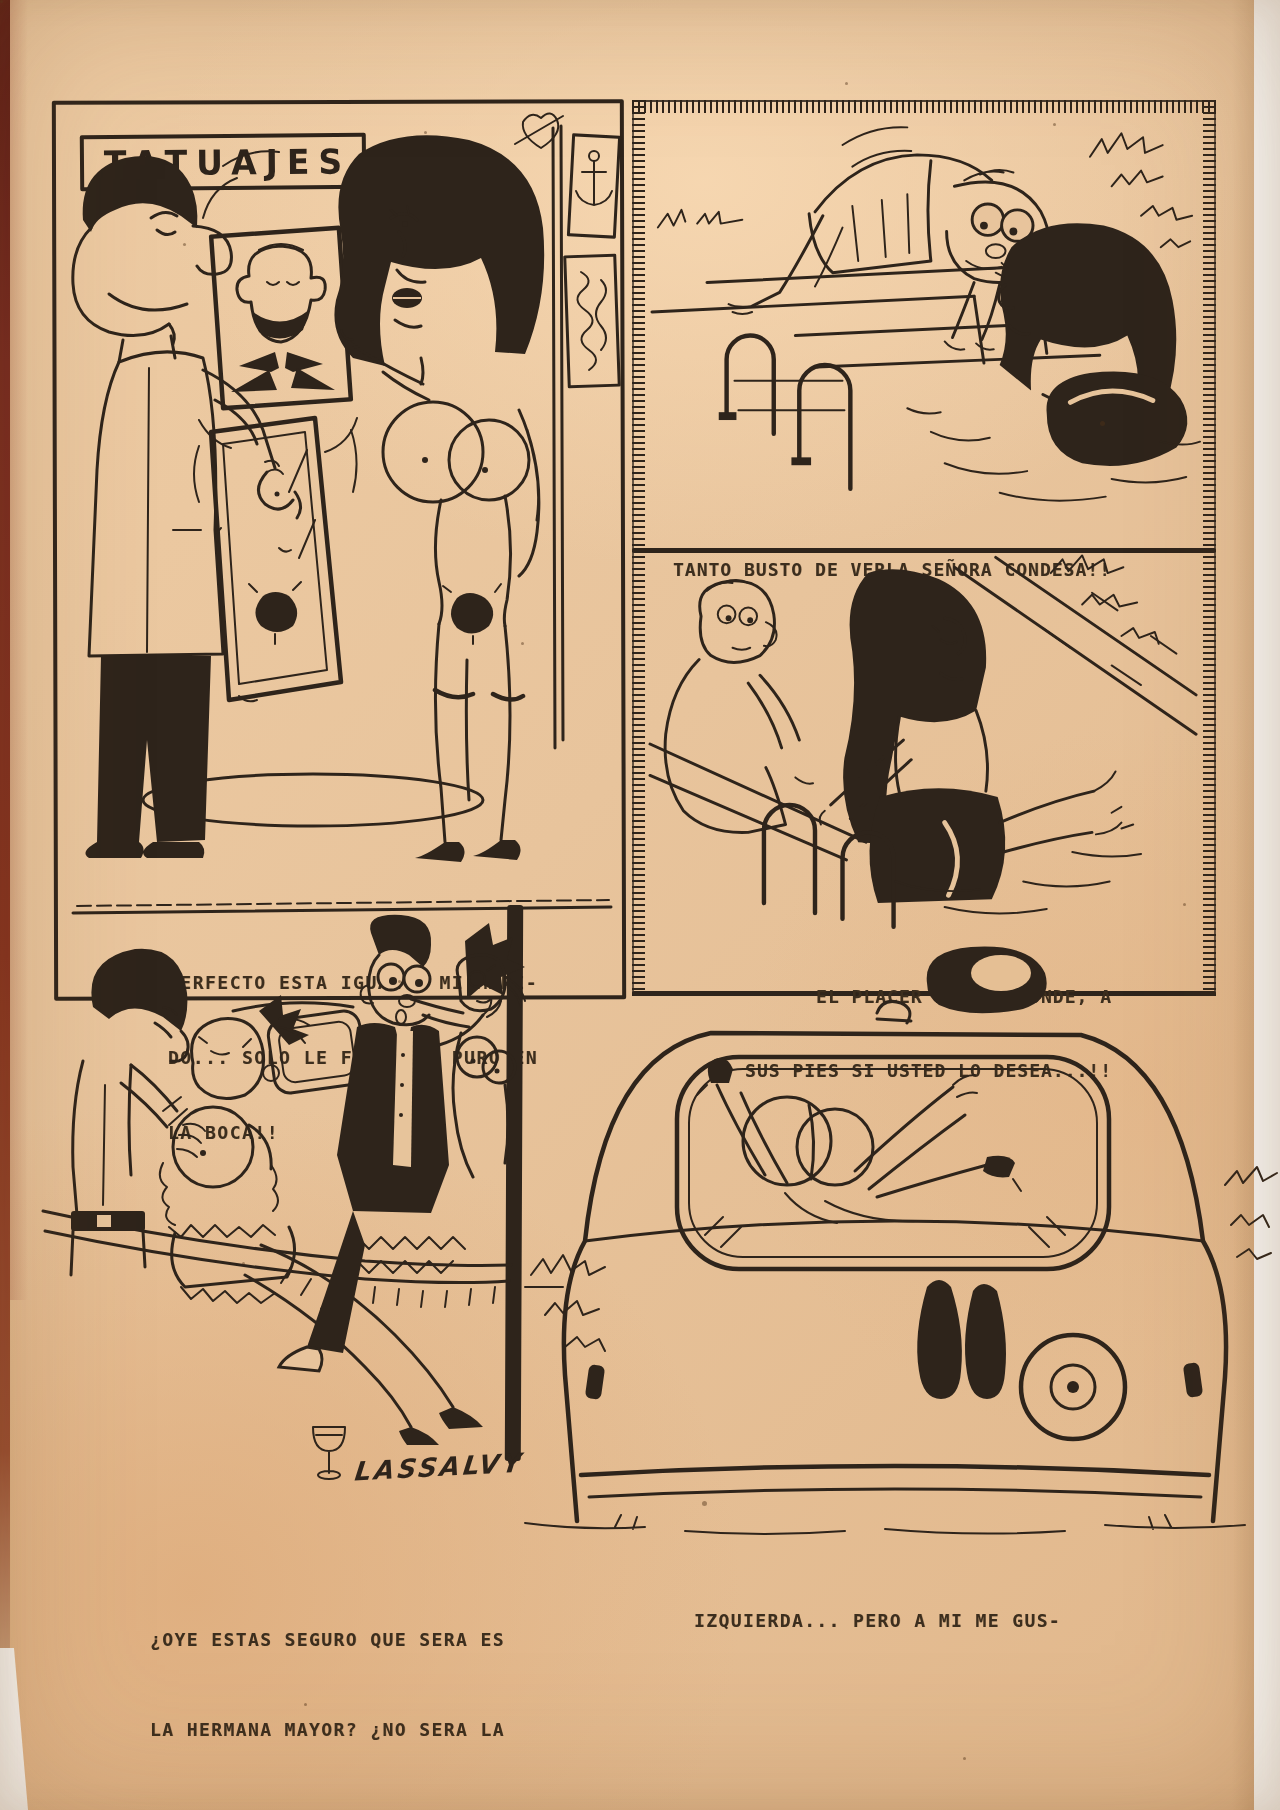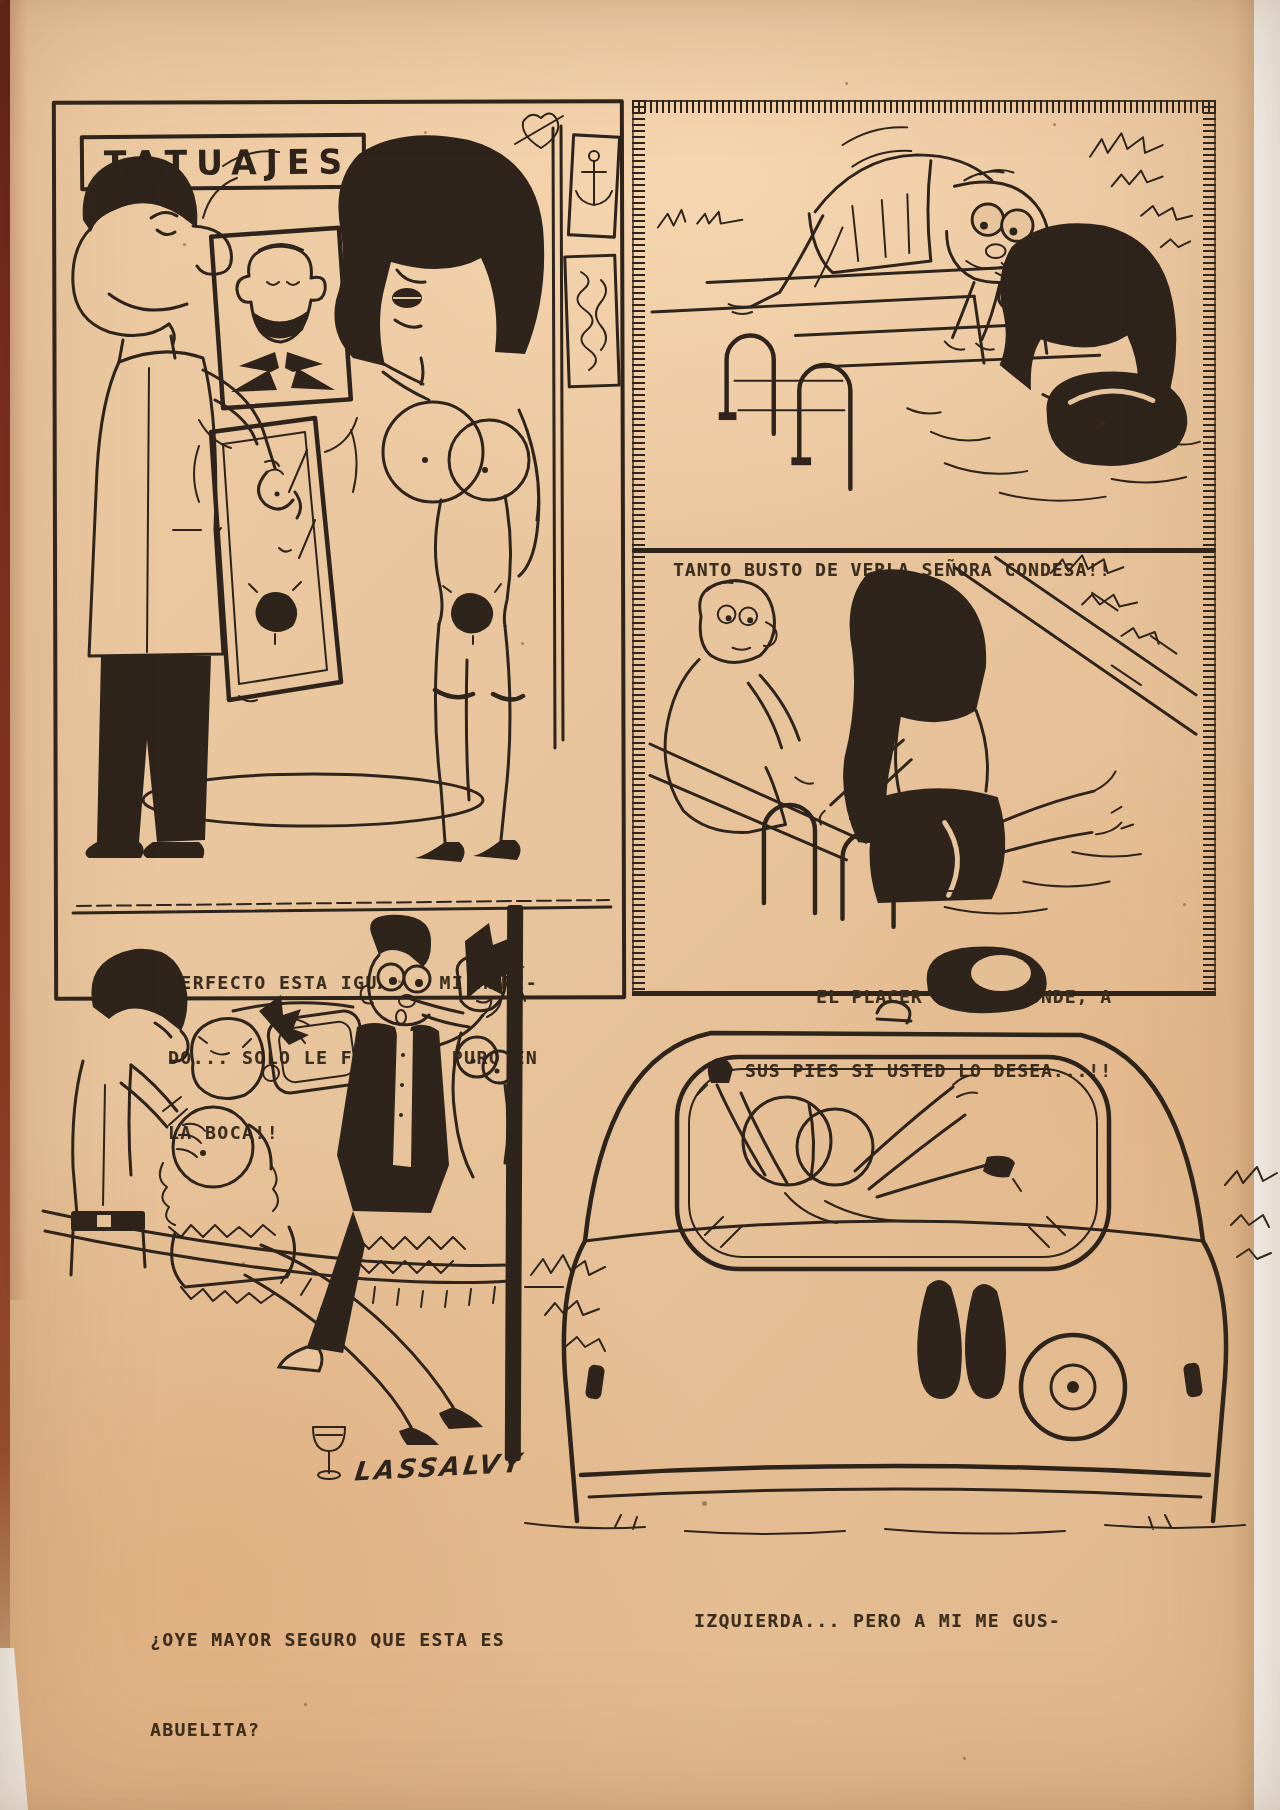--- a/index.html
+++ b/index.html
@@ -325,21 +325,22 @@
       <path class="s" d="M426,118 Q414,160 420,200 Q424,236 438,262 M470,170 Q476,210 470,248"></path>
     </g>
     <g>
       <path class="s2" d="M278,512 q0,24 16,24 q16,0 16,-24 Z M294,536 v22 M283,560 a11,4 0 0 0 22,0 a11,4 0 0 0 -22,0 Z M281,520 h26"></path>
     </g>
   </svg>
 
   <div class="abs signature">LASSALVY</div>
 
   <div class="abs cap cap-c">
-    <div>¿OYE MAYOR SEGURO QUE ESTA ES</div>
+    <div>¿OYE ESTAS SEGURO QUE SERA ES</div>
+    <div>LA HERMANA MAYOR? ¿NO SERA LA</div>
     <div>ABUELITA?</div>
   </div>
 
   <svg class="abs" style="left:525px;top:935px" width="755" height="610" viewBox="0 0 755 610">
     <g>
       <path class="f" d="M402,48 Q398,16 446,12 Q506,8 520,38 Q528,64 498,74 Q444,84 414,70 Q402,62 402,48 Z"></path>
       <ellipse cx="476" cy="38" rx="30" ry="18" fill="#e5bf94"></ellipse>
     </g>
     <g>
       <path class="s2" d="M6,340 l12,-16 8,14 12,-18 8,16 14,-10 4,14 16,-8 M20,380 l10,-12 8,10 14,-12 6,14 16,-6 M40,412 l12,-10 8,10 14,-8 6,12 M0,352 h38"></path>

